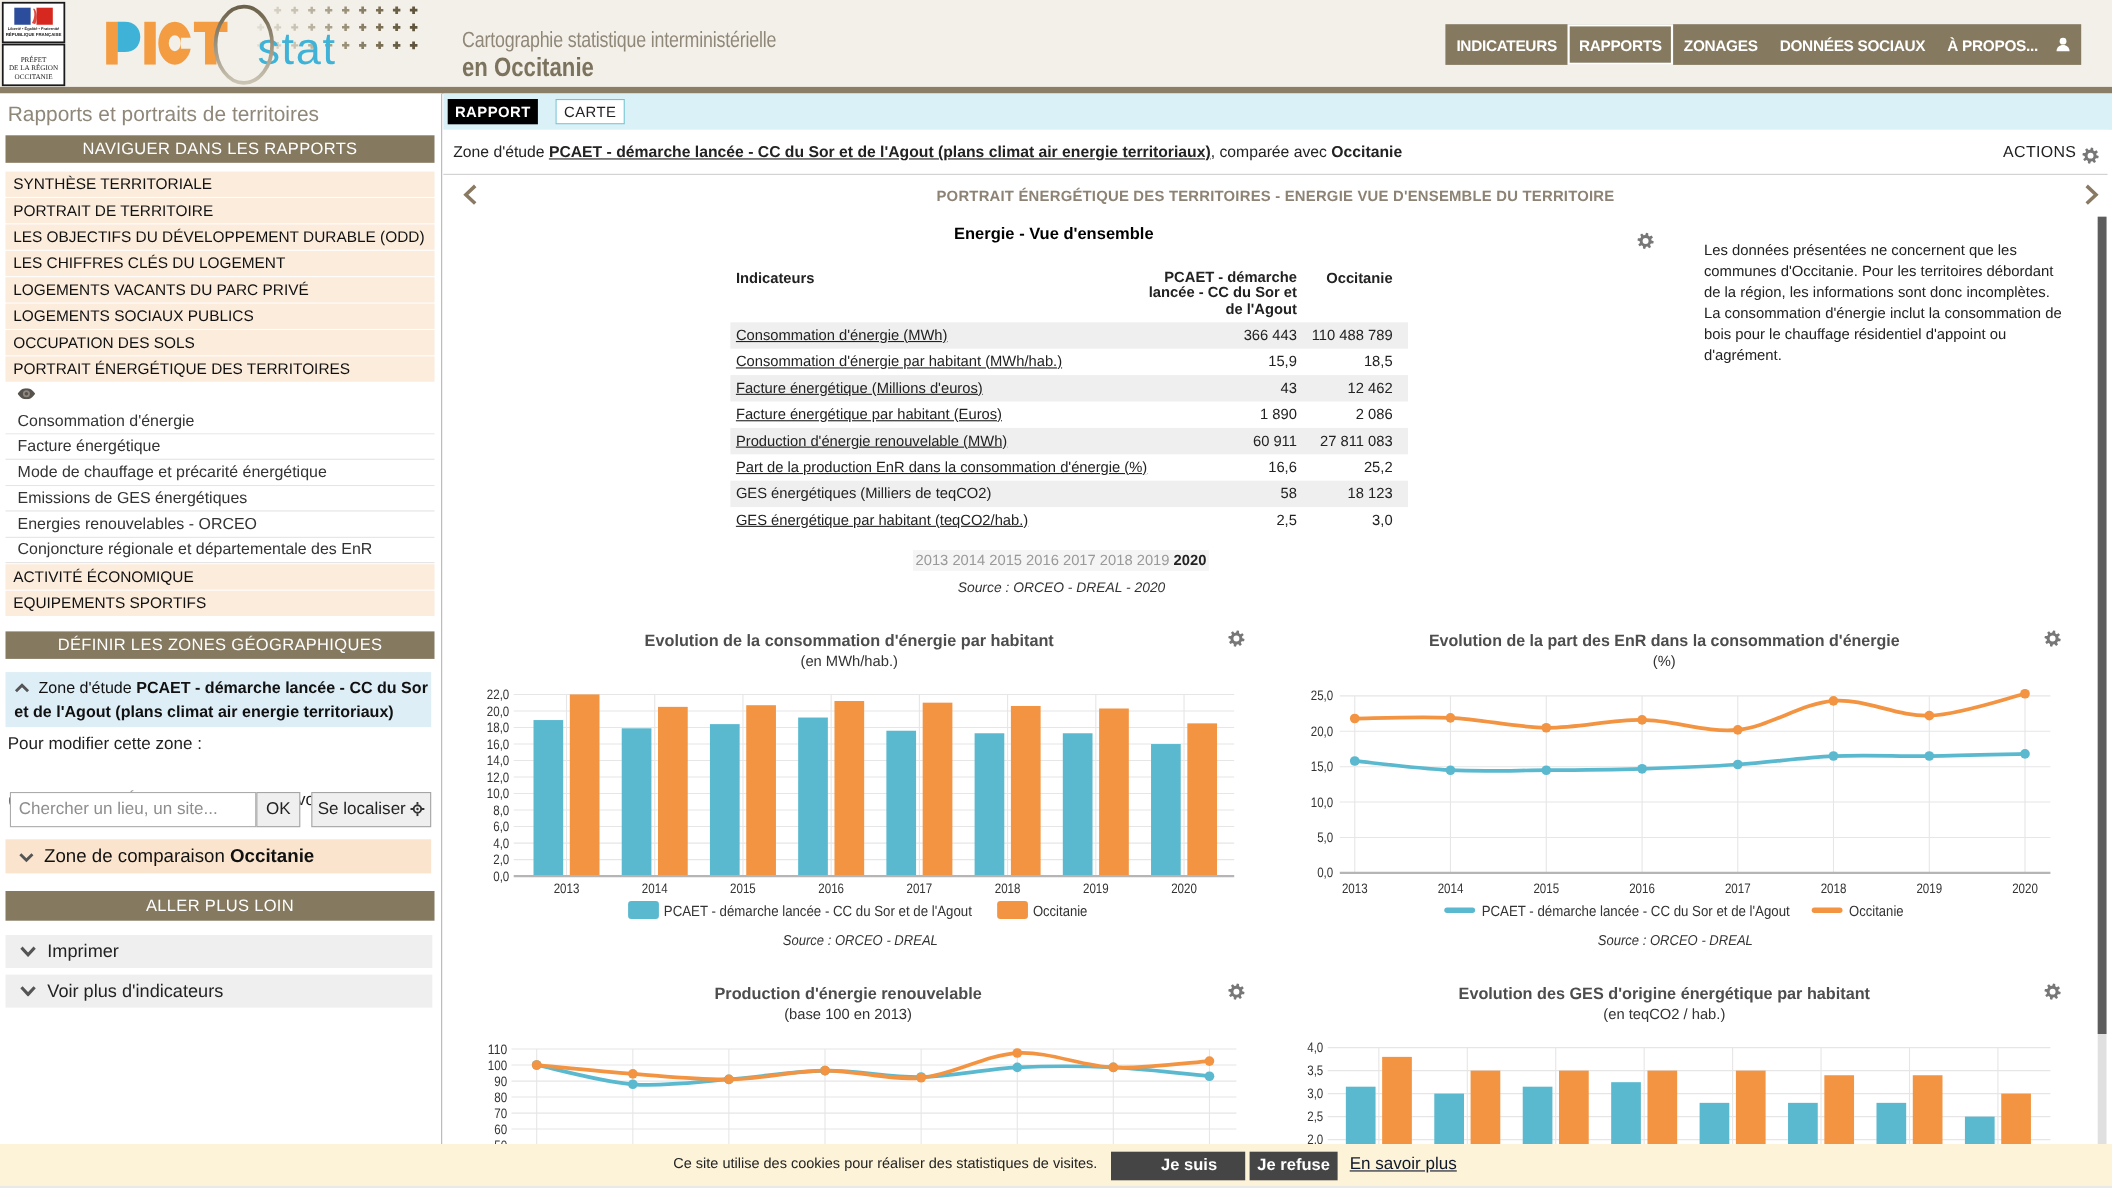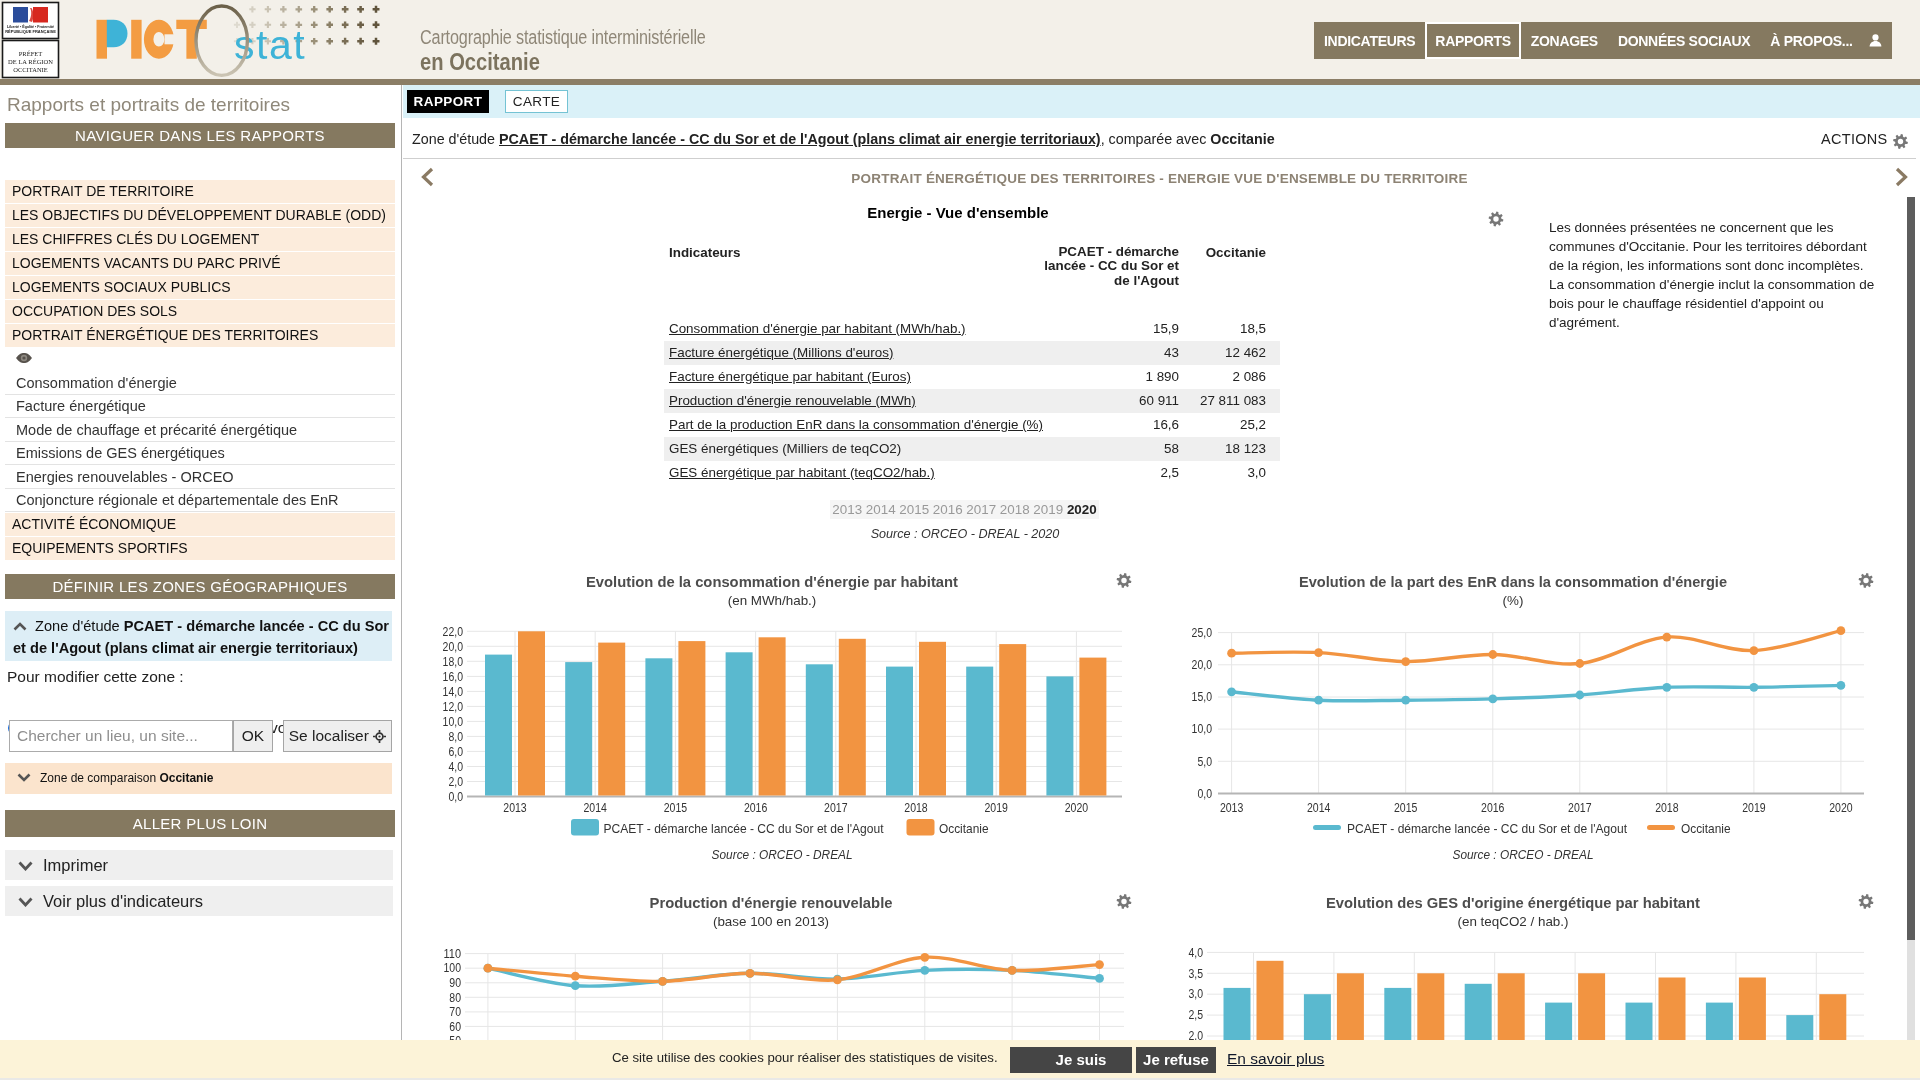--- a/index.html
+++ b/index.html
@@ -17,21 +17,21 @@
   #topnav .ni.active { border:2px solid #fff; padding:0 8px; }
 
   
   #sidebar { position:absolute; left:0; top:85px; width:402px; height:955px; background:#fff; border-right:1px solid #b5b5b5; }
   #sb-title { position:absolute; left:7px; top:94px; font-size:19px; color:#8f887a; }
   .sb-bar { position:absolute; left:5px; width:390px; height:25px; background:#857960; color:#fff; font-size:15px; text-align:center; line-height:25px; letter-spacing:0.3px; }
   .sb-item { position:absolute; left:5px; width:390px; height:23px; background:#fcecdc; color:#111; font-size:14px; line-height:23px; padding-left:7px; }
   .sb-sub { position:absolute; left:5px; width:390px; height:23px; background:#fff; color:#333; font-size:14.5px; line-height:23px; padding-left:11px; border-bottom:1px solid #e3e3e3; }
   #zonebox { position:absolute; left:5px; top:611px; width:387px; height:50px; background:#ddeef6; font-size:14.6px; color:#111; line-height:22px; padding:4px 6px 0 8px; white-space:nowrap; overflow:hidden; }
   .grybtn { position:absolute; background:#efefef; border:1px solid #a5a5a5; color:#222; font-size:15.5px; text-align:center; }
-  #cmpbar { position:absolute; left:5px; top:763px; width:387px; height:31px; background:#fbe4cd; font-size:12px; color:#111; line-height:31px; }
+  #cmpbar { position:absolute; left:5px; top:763px; width:387px; height:31px; background:#fbe4cd; font-size:17px; color:#111; line-height:31px; }
   .acc { position:absolute; left:5px; width:388px; height:30px; background:#efefef; font-size:16.5px; color:#222; line-height:30px; }
   #tabstrip { position:absolute; left:403px; top:85px; width:1517px; height:33px; background:#daf1f8; }
   #tab-rapport { position:absolute; left:407px; top:90px; width:82px; height:23px; background:#000000; color:#fff; font-weight:bold; font-size:13.5px; text-align:center; line-height:23px; letter-spacing:0.4px; }
   #tab-carte { position:absolute; left:505px; top:90px; width:63px; height:23px; background:#fff; border:1px solid #74c3d4; color:#222; font-size:13.5px; text-align:center; line-height:21px; letter-spacing:0.4px; }
   #zoneline { position:absolute; left:403px; top:118px; width:1513px; height:41px; border-bottom:1px solid #cfcfcf; background:#fff; }
 
   
   .trow { position:absolute; left:664px; width:616px; height:24px; font-size:13.4px; color:#222; }
   .trow .c1 { position:absolute; left:5px; top:0; line-height:24px; }
   .trow .c2 { position:absolute; left:365px; width:150px; top:0; line-height:24px; text-align:right; }
@@ -132,20 +132,21 @@
           <circle cx="8.5" cy="5.4" r="3.1" fill="#fff"></circle>
           <path d="M2.6 14.6c0-3.3 2.6-5.6 5.9-5.6s5.9 2.3 5.9 5.6z" fill="#fff"></path>
         </svg>
     </div>
   </div>
 
   <div id="sidebar"></div>
   <div id="sb-title">Rapports et portraits de territoires</div>
   <div class="sb-bar" style="top:123px">NAVIGUER DANS LES RAPPORTS</div>
 
+  <div class="sb-item" style="top:155.5px">SYNTHÈSE TERRITORIALE</div>
   <div class="sb-item" style="top:179.5px">PORTRAIT DE TERRITOIRE</div>
   <div class="sb-item" style="top:203.5px">LES OBJECTIFS DU DÉVELOPPEMENT DURABLE (ODD)</div>
   <div class="sb-item" style="top:227.5px">LES CHIFFRES CLÉS DU LOGEMENT</div>
   <div class="sb-item" style="top:275.5px">LOGEMENTS SOCIAUX PUBLICS</div>
   <div class="sb-item" style="top:251.5px">LOGEMENTS VACANTS DU PARC PRIVÉ</div>
   <div class="sb-item" style="top:299.5px">OCCUPATION DES SOLS</div>
   <div class="sb-item" style="top:323.5px">PORTRAIT ÉNERGÉTIQUE DES TERRITOIRES</div>
 
   <svg class="abs" style="left:16px;top:352.5px" width="16" height="10" viewBox="0 0 16 10">
     <path d="M0 5C3 1 5 0 8 0s5 1 8 5c-3 4-5 5-8 5S3 9 0 5z" fill="#57524c"></path>
@@ -234,20 +235,25 @@
       <path d="M2 2l8.5 8L2 18" fill="none" stroke="#8a7a63" stroke-width="3.2"></path>
     </svg>
   <div class="abs" style="left:403px;top:171px;width:1513px;text-align:center;font-size:13.5px;font-weight:bold;color:#8d8374;letter-spacing:0.2px;">PORTRAIT ÉNERGÉTIQUE DES TERRITOIRES - ENERGIE VUE D'ENSEMBLE DU TERRITOIRE</div>
 
   <div class="abs" style="left:403px;top:204px;width:1110px;text-align:center;font-size:15px;font-weight:bold;color:#000000;">Energie - Vue d'ensemble</div>
 
   <div class="abs" style="left:669px;top:245px;font-size:13.4px;font-weight:bold;color:#222;">Indicateurs</div>
   <div class="abs" style="left:1029px;top:245px;width:150px;text-align:right;font-size:13.4px;font-weight:bold;color:#222;line-height:14.3px;">PCAET - démarche<br>lancée - CC du Sor et<br>de l'Agout</div>
   <div class="abs" style="left:1179px;top:245px;width:87px;text-align:right;font-size:13.4px;font-weight:bold;color:#222;">Occitanie</div>
 
+  <div class="trow gray" style="top:292.5px">
+      <span class="c1 und">Consommation d'énergie (MWh)</span>
+      <span class="c2">366 443</span>
+      <span class="c3">110 488 789</span>
+    </div>
   <div class="trow" style="top:316.5px">
       <span class="c1 und">Consommation d'énergie par habitant (MWh/hab.)</span>
       <span class="c2">15,9</span>
       <span class="c3">18,5</span>
     </div>
   <div class="trow gray" style="top:340.5px">
       <span class="c1 und">Facture énergétique (Millions d'euros)</span>
       <span class="c2">43</span>
       <span class="c3">12 462</span>
     </div>

